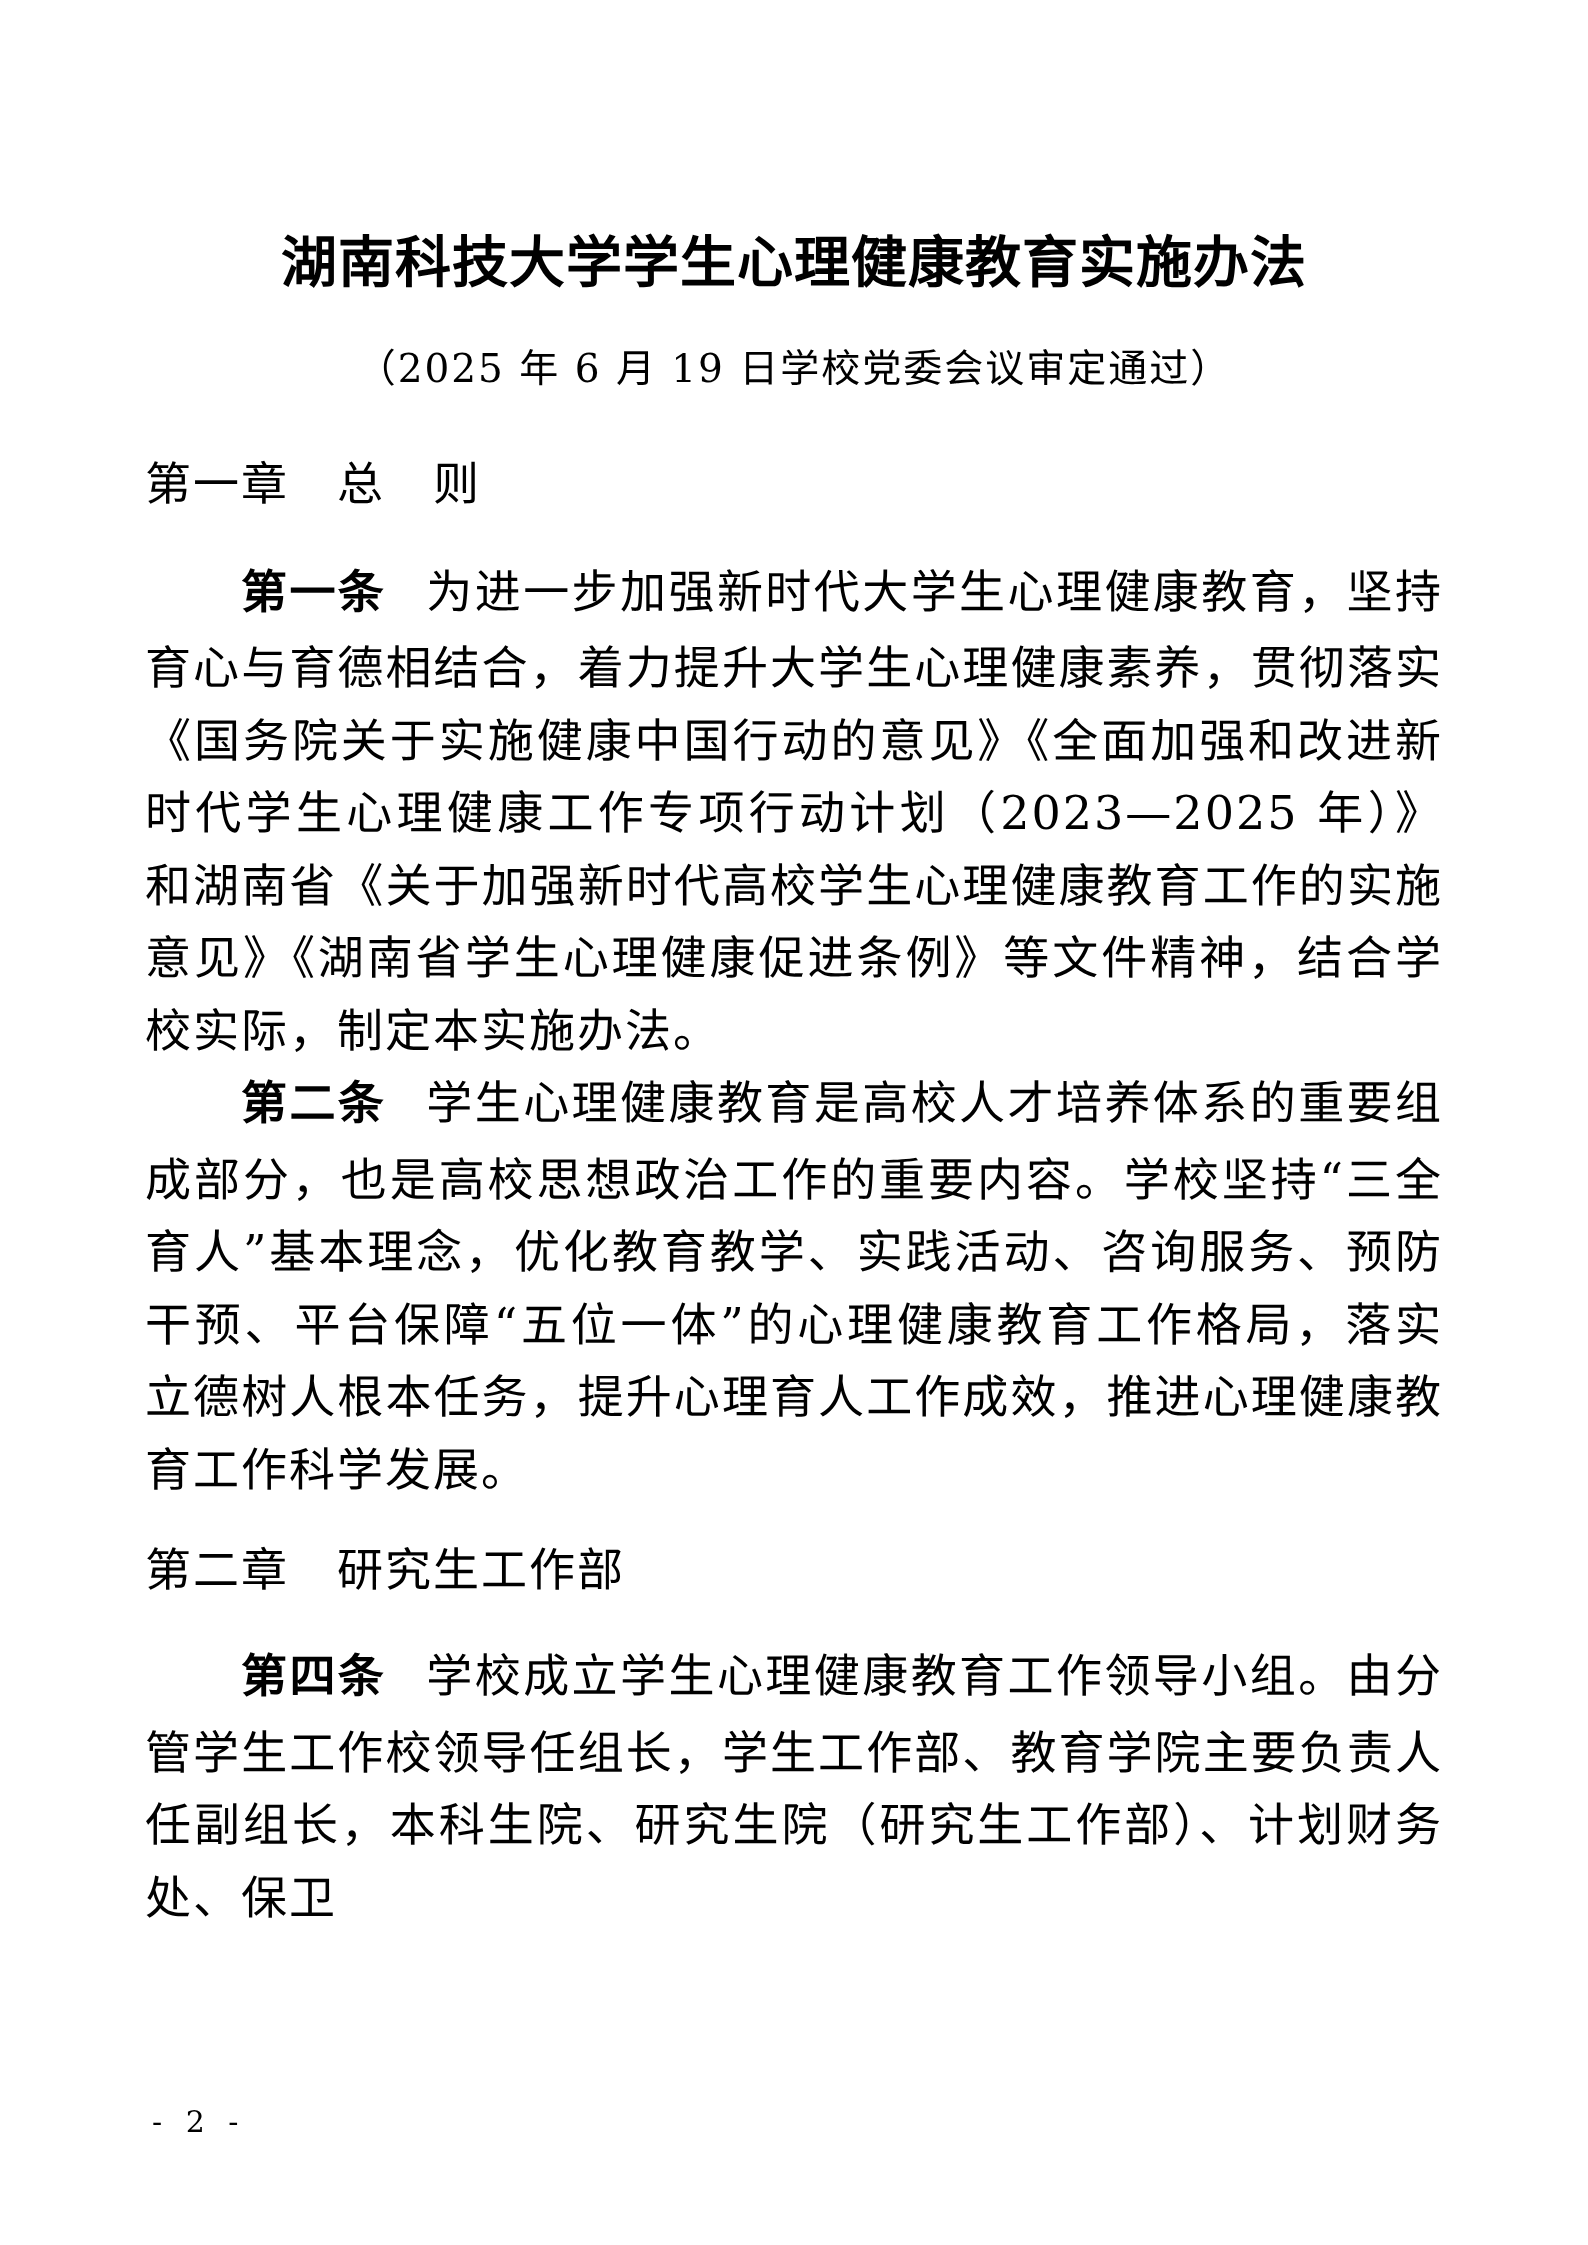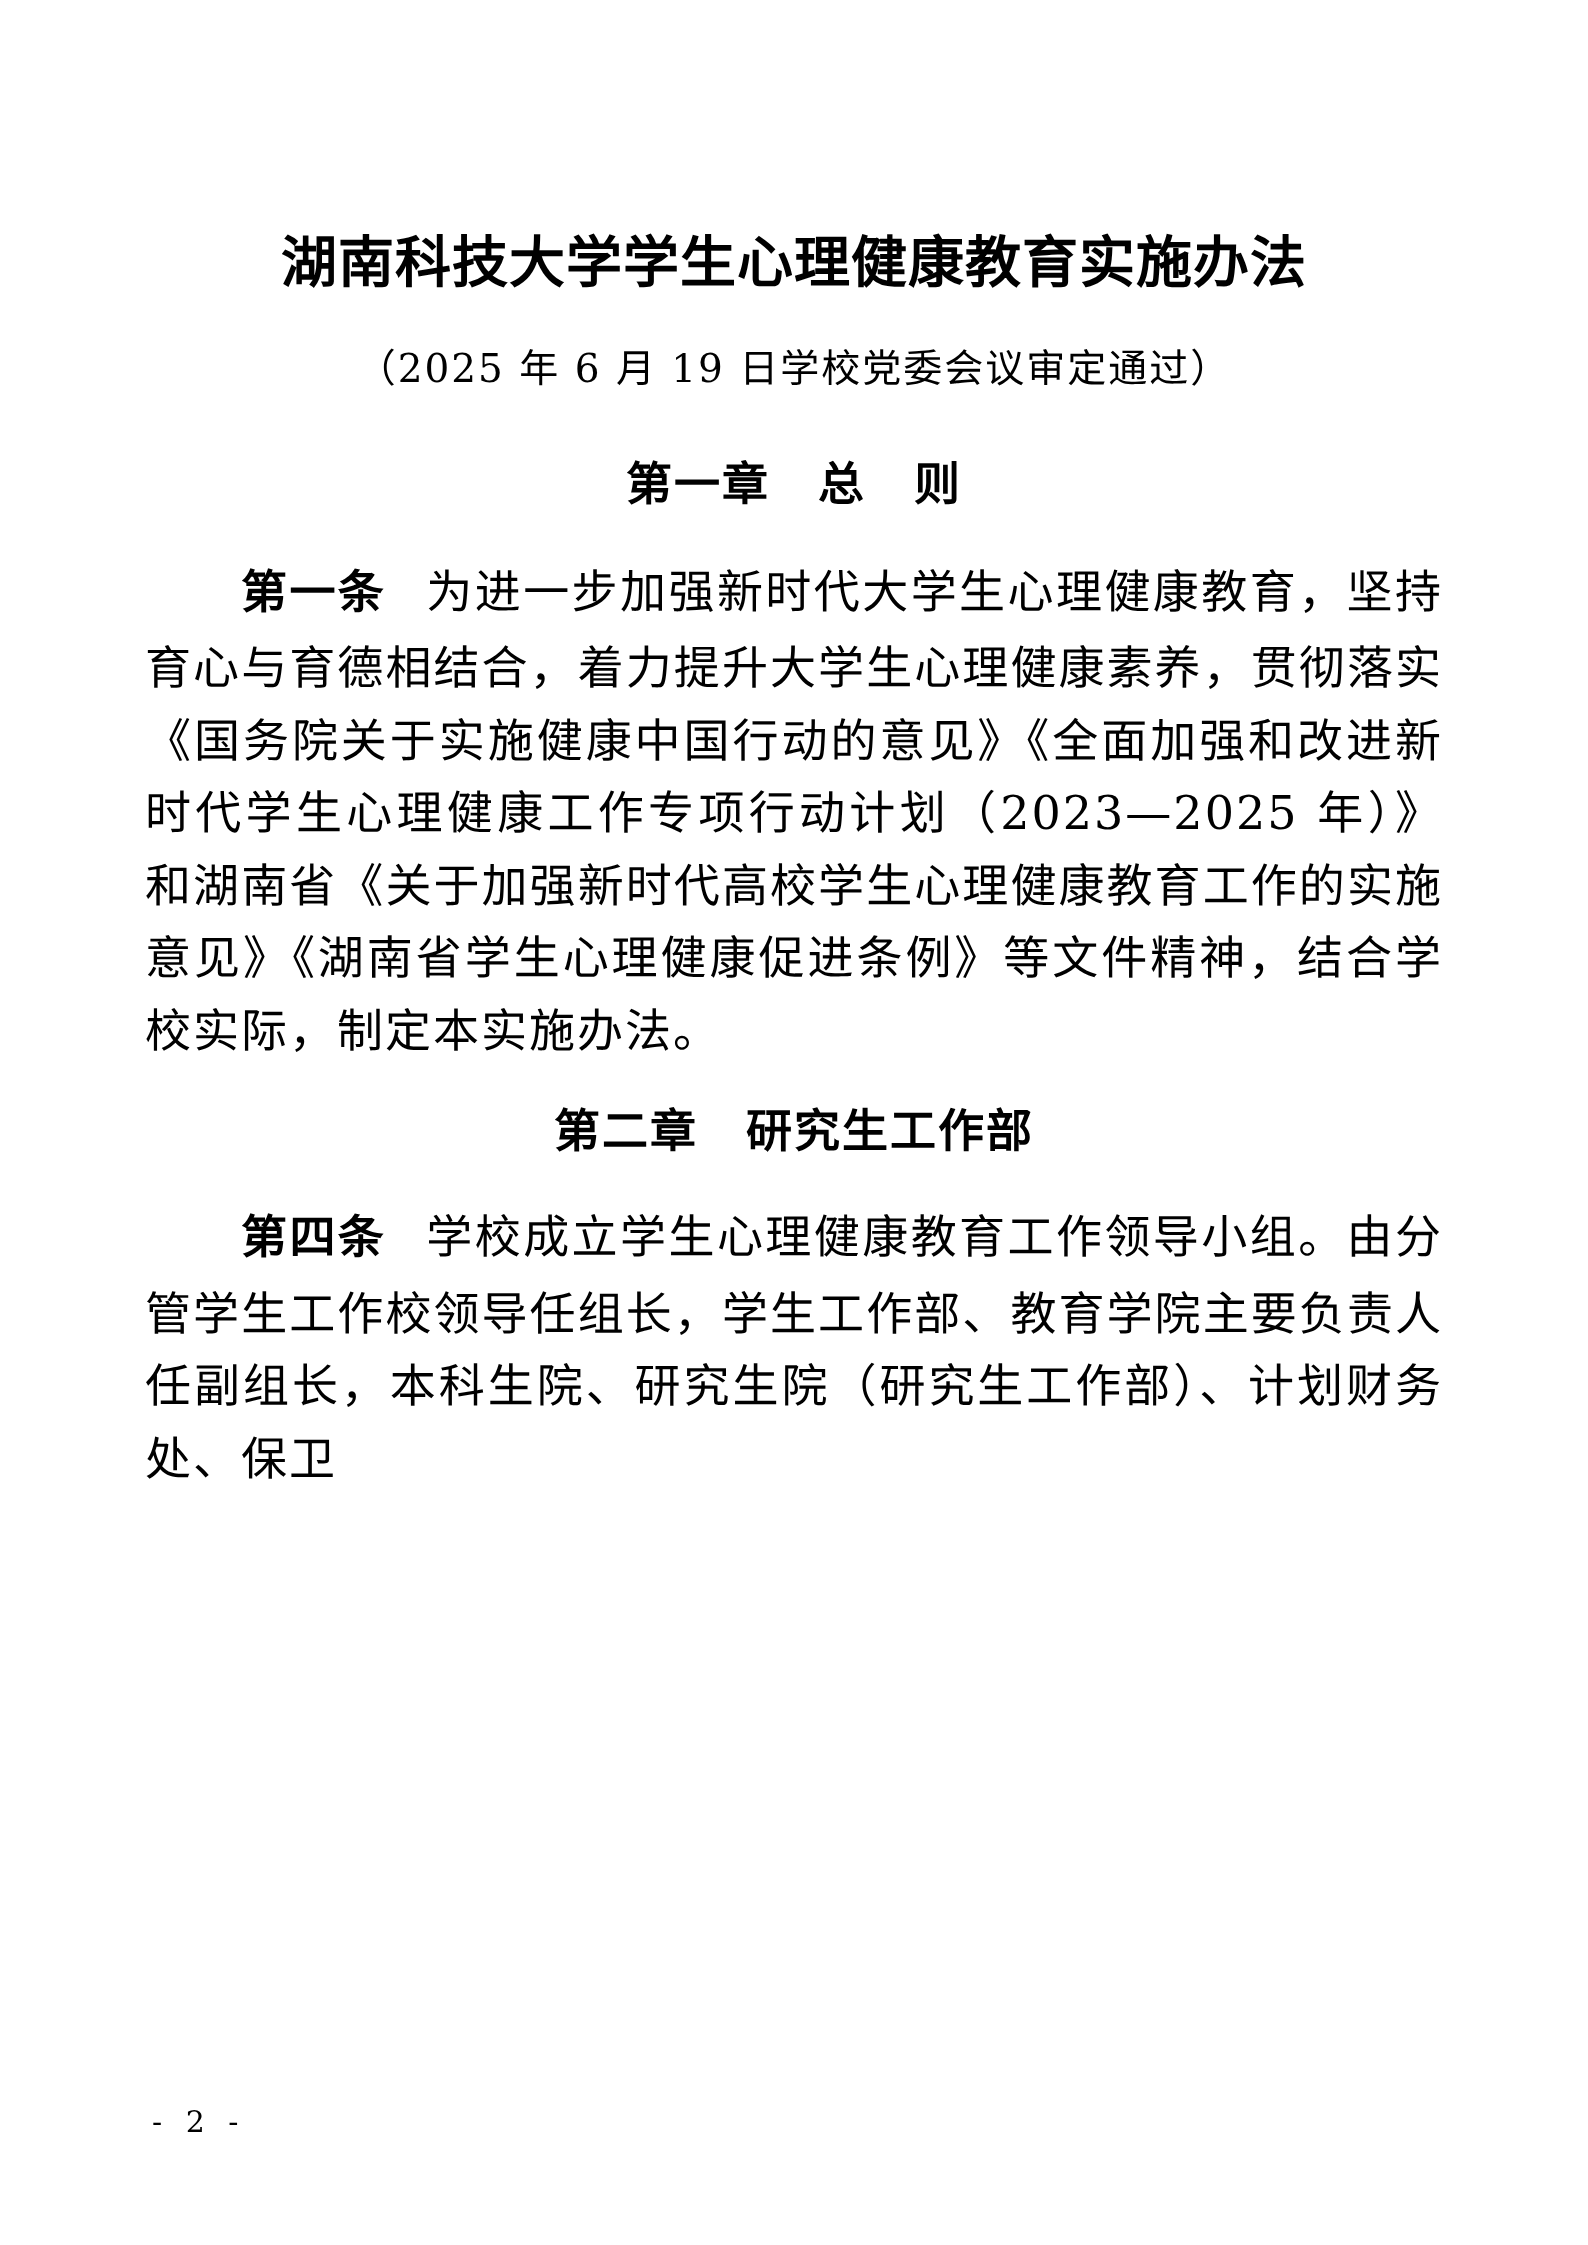--- a/index.html
+++ b/index.html
@@ -31,24 +31,24 @@
   .doc-subtitle {
     margin: 43px 0 0 0;
     text-align: center;
     font-size: 39px;
     line-height: 50px;
     font-weight: normal;
     letter-spacing: 2px;
   }
   .chapter-heading {
     margin: 54px 0 36px 0;
-    text-align: center;
+    text-align: left;
     font-size: 46px;
     line-height: 72px;
-    font-weight: bold;
+    font-weight: normal;
     font-family: "DejaVu Sans", "Liberation Sans", sans-serif;
     letter-spacing: 2px;
   }
   .chapter-heading.second {
     margin-top: 28px;
     margin-bottom: 34px;
   }
   .article {
     margin: 0;
     font-size: 46px;
@@ -79,20 +79,23 @@
   <h1 class="doc-title">湖南科技大学学生心理健康教育实施办法</h1>
 
   <p class="doc-subtitle">（2025 年 6 月 19 日学校党委会议审定通过）</p>
 
   <h2 class="chapter-heading">第一章　总　则</h2>
 
   <p class="article">
     <span class="article-label">第一条</span><span class="article-text">为进一步加强新时代大学生心理健康教育，坚持育心与育德相结合，着力提升大学生心理健康素养，贯彻落实《国务院关于实施健康中国行动的意见》《全面加强和改进新时代学生心理健康工作专项行动计划（2023—2025 年）》和湖南省《关于加强新时代高校学生心理健康教育工作的实施意见》《湖南省学生心理健康促进条例》等文件精神，结合学校实际，制定本实施办法。</span>
   </p>
 
+  <p class="article">
+    <span class="article-label">第二条</span><span class="article-text">学生心理健康教育是高校人才培养体系的重要组成部分，也是高校思想政治工作的重要内容。学校坚持“三全育人”基本理念，优化教育教学、实践活动、咨询服务、预防干预、平台保障“五位一体”的心理健康教育工作格局，落实立德树人根本任务，提升心理育人工作成效，推进心理健康教育工作科学发展。</span>
+  </p>
 
 
   <h2 class="chapter-heading second">第二章　研究生工作部</h2>
 
   <p class="article">
     <span class="article-label">第四条</span><span class="article-text">学校成立学生心理健康教育工作领导小组。由分管学生工作校领导任组长，学生工作部、教育学院主要负责人任副组长，本科生院、研究生院（研究生工作部）、计划财务处、保卫</span>
   </p>
 
   <div class="page-number">- 2 -</div>
 

